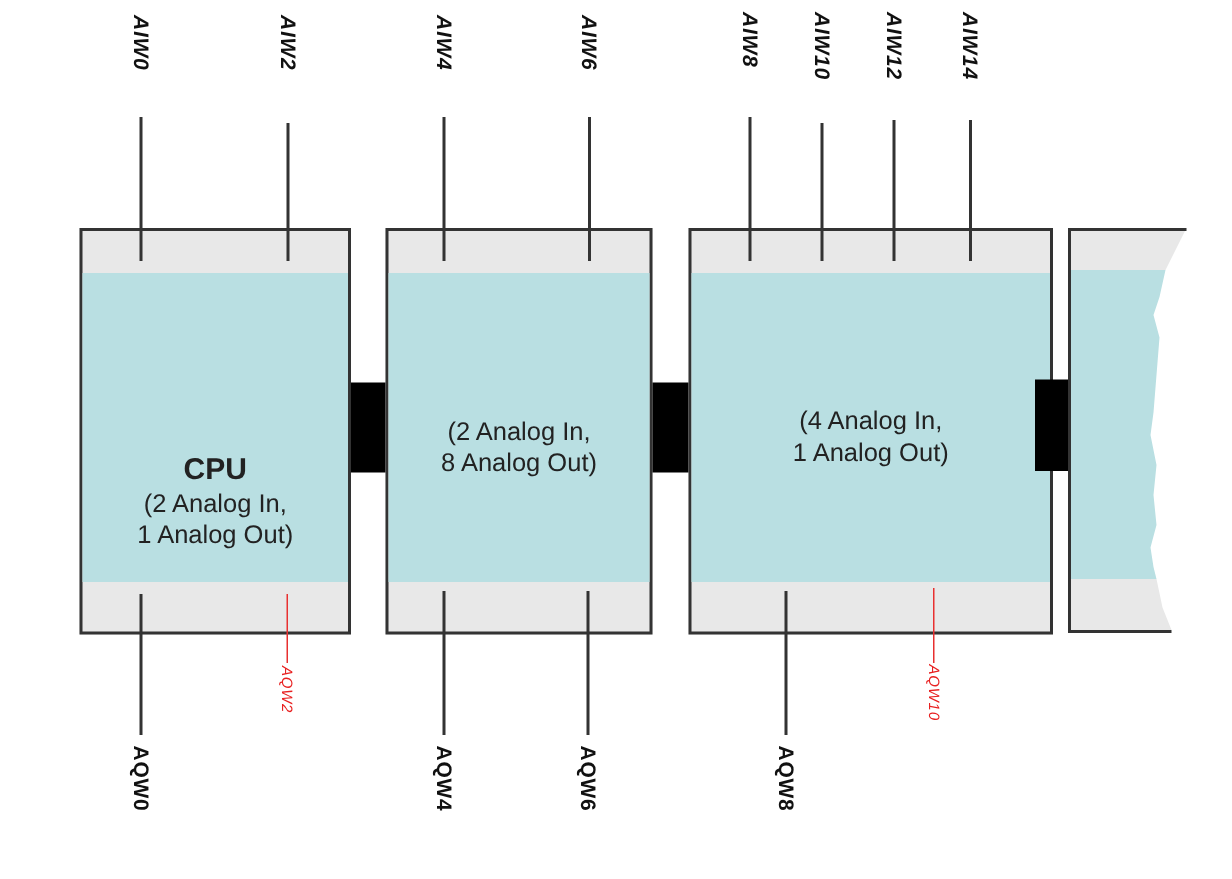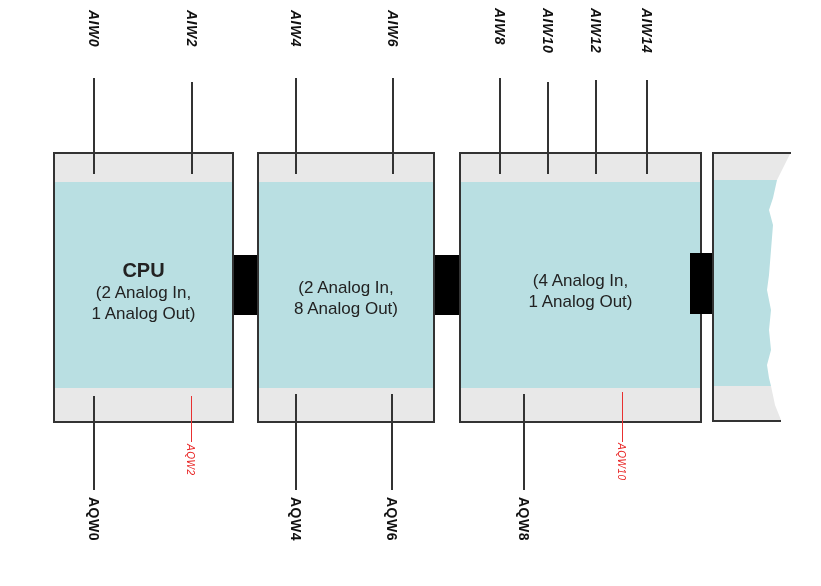--- a/index.html
+++ b/index.html
@@ -8,21 +8,21 @@
   .module { position:absolute; box-sizing:border-box; border:2px solid #333; background:#e8e8e8; }
   .module .band { position:absolute; left:0; right:0; background:#b9dfe2; }
   .connector { position:absolute; background:#000; }
   .vline { position:absolute; width:2px; background:#333; }
   .vline.red { width:1px; background:#e83030; }
   .vlabel { position:absolute; writing-mode:vertical-rl; font-weight:bold; font-style:italic;
             font-size:14px; color:#111; letter-spacing:0.5px; white-space:nowrap; }
   .vlabel.bottom { font-style:normal; }
   .vlabel.red { color:#e82020; font-weight:normal; font-size:10px; }
   .mtext { position:absolute; left:0; right:0; text-align:center; color:#222; font-size:17px; line-height:21px; }
-  .mtext .title { font-weight:bold; font-size:20px; line-height:24px; display:block; }
+  .mtext .title { font-weight:bold; font-size:20px; line-height:24px; display:block;margin-top:43px; }
   .partial { position:absolute; }
 </style>
 </head>
 <body>
 
 <div class="module" style="left:53px; top:152px; width:181px; height:271px;">
   <div class="band" style="top:28px; height:206px;"></div>
   <div class="mtext" style="top:104px;">
     <span class="title">CPU</span>
     <span style="display:block">(2 Analog In,</span>

